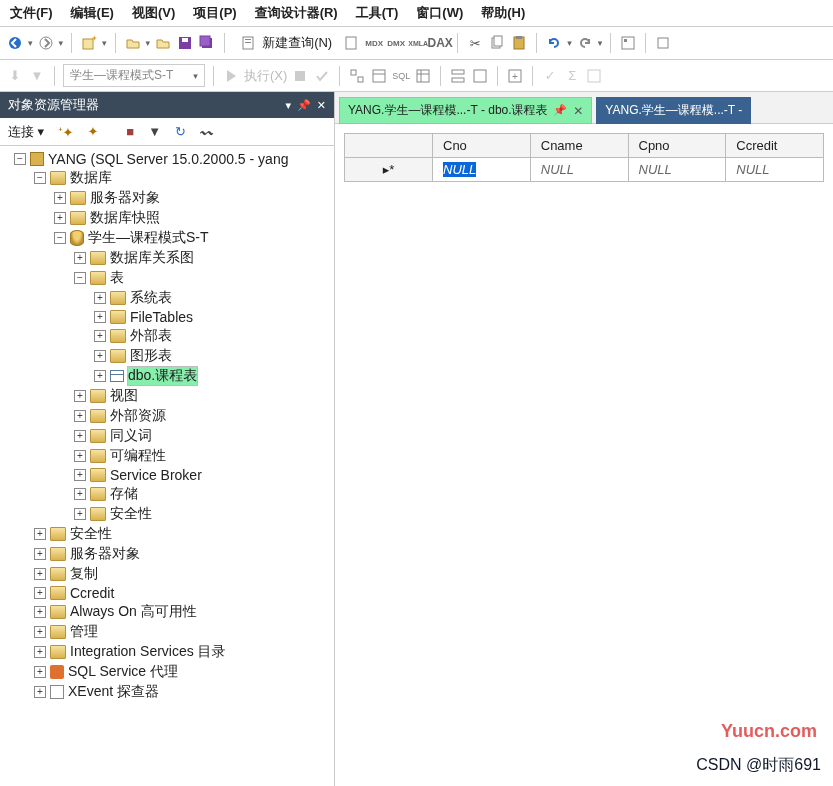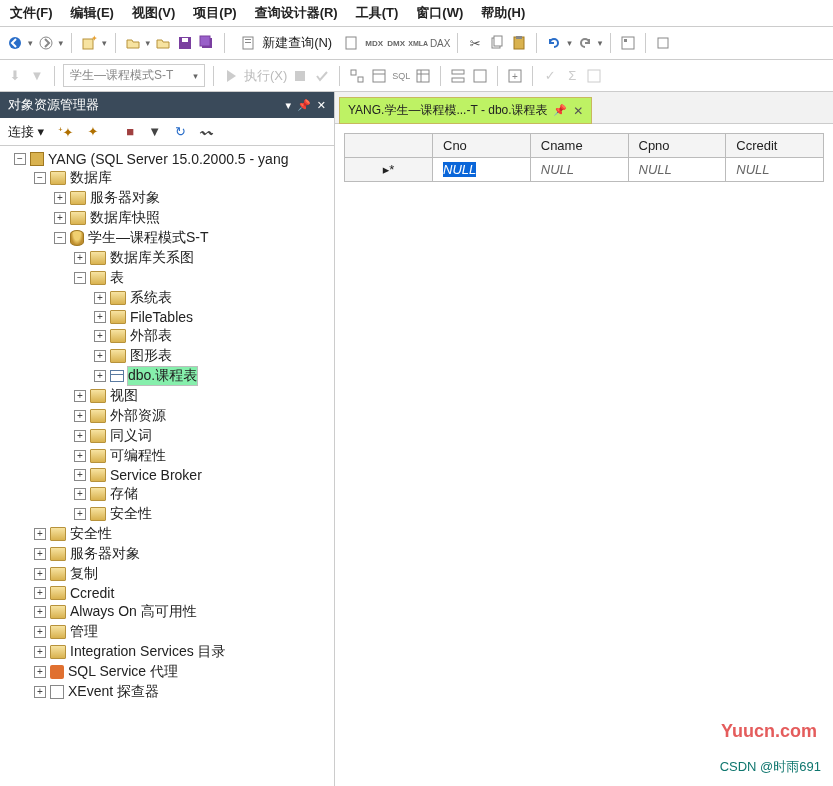--- a/index.html
+++ b/index.html
@@ -26,32 +26,32 @@
 .ticon-folder { width: 16px; height: 14px; background: linear-gradient(#f7e3a1,#d9b24f); border: 1px solid #b7923b; border-radius: 1px; }
 .ticon-db { width: 14px; height: 16px; background: radial-gradient(ellipse at 50% 20%, #f0d070 40%, #c09030 70%); border-radius: 7px/4px; border: 1px solid #a07820; }
 .ticon-server { width: 14px; height: 14px; background: #d9b24f; border: 1px solid #a07820; }
 .ticon-table { width: 14px; height: 12px; background: #fff; border: 1px solid #5a7aa0; position: relative; }
 .ticon-table::before { content: ""; position: absolute; left: 0; right: 0; top: 3px; height: 1px; background: #5a7aa0; }
 .selected-node > .label { background: #86efac; outline: 1px solid #bdbdbd; }
 .i1 { padding-left: 14px; } .i2 { padding-left: 34px; } .i3 { padding-left: 54px; }
 .i4 { padding-left: 74px; } .i5 { padding-left: 94px; }
 .editor { flex: 1; display: flex; flex-direction: column; background: #fff; }
 .tabs { display: flex; background: #f2f2f2; border-bottom: 1px solid #ccc; padding-left: 4px; padding-top: 4px; }
-.tab { background: #bef264; border: 1px solid #c8b85e; padding: 4px 8px; font-size: 12px; display: flex; align-items: center; gap: 6px; margin-right: 4px; position: relative; top: 1px; }
+.tab { background: #86efac; border: 1px solid #c8b85e; padding: 4px 8px; font-size: 12px; display: flex; align-items: center; gap: 6px; margin-right: 4px; position: relative; top: 1px; }
 .tab.inactive { background: #3a6290; color: #fff; border-color: #3a6290; }
 .tab .pin { font-size: 11px; color: #777; cursor: pointer; }
 .tab .close { font-size: 12px; color: #555; cursor: pointer; }
 .grid { border-collapse: collapse; margin: 9px; }
 .grid th, .grid td { border: 1px solid #bbb; padding: 4px 10px; text-align: left; min-width: 88px; font-weight: normal; }
 .grid th { background: #f4f4f4; }
 .grid .rowhdr { background: #f4f4f4; width: 30px; text-align: center; }
 .null { font-style: italic; color: #666; }
 .null.sel { background: #0a66d9; color: #fff; }
 .watermark { position: absolute; right: 16px; bottom: 44px; color: #e04040; font-size: 18px; font-weight: bold; opacity: .85; }
-.csdn { position: absolute; right: 12px; bottom: 10px; color: #0f766e; font-size: 13px; }
+.csdn { position: absolute; right: 12px; bottom: 10px; color: #0f172a; font-size: 16px; }
 </style>
 </head>
 <body>
 
 <div class="menubar">
   <span>文件(F)</span>
   <span>编辑(E)</span>
   <span>视图(V)</span>
   <span>项目(P)</span>
   <span>查询设计器(R)</span>
@@ -119,21 +119,21 @@
     <span>新建查询(N)</span>
   </div>
   <span class="ticon">
       <svg viewBox="0 0 16 16">
         <rect x="2" y="2" width="10" height="12" fill="#fff" stroke="#888"></rect>
       </svg>
     </span>
   <span class="ticon" style="font-size:8px;font-weight:bold;color:#666">MDX</span>
   <span class="ticon" style="font-size:8px;font-weight:bold;color:#666">DMX</span>
   <span class="ticon" style="font-size:7px;font-weight:bold;color:#666">XMLA</span>
-  <span class="ticon" style="font-size:10px;font-weight:normal;color:#666">DAX</span>
+  <span class="ticon" style="font-size:12px;font-weight:bold;color:#666">DAX</span>
   <span class="sep"></span>
   <span class="ticon">✂</span>
   <span class="ticon">
       <svg viewBox="0 0 16 16">
         <rect x="3" y="3" width="8" height="10" fill="#fff" stroke="#888"></rect>
         <rect x="5" y="1" width="8" height="10" fill="#fff" stroke="#888"></rect>
       </svg>
     </span>
   <span class="ticon">
       <svg viewBox="0 0 16 16">
@@ -411,20 +411,23 @@
     </div>
   </div>
 
   <div class="editor">
     <div class="tabs">
       <div class="tab">
         <span>YANG.学生—课程模...-T - dbo.课程表</span>
         <span class="pin">📌</span>
         <span class="close">✕</span>
       </div>
+      <div class="tab inactive">
+        <span>YANG.学生—课程模...-T -</span>
+      </div>
     </div>
     <table class="grid">
       <tbody>
           <tr>
         <th class="rowhdr"></th>
         <th>Cno</th>
         <th>Cname</th>
         <th>Cpno</th>
         <th>Ccredit</th>
       </tr>

